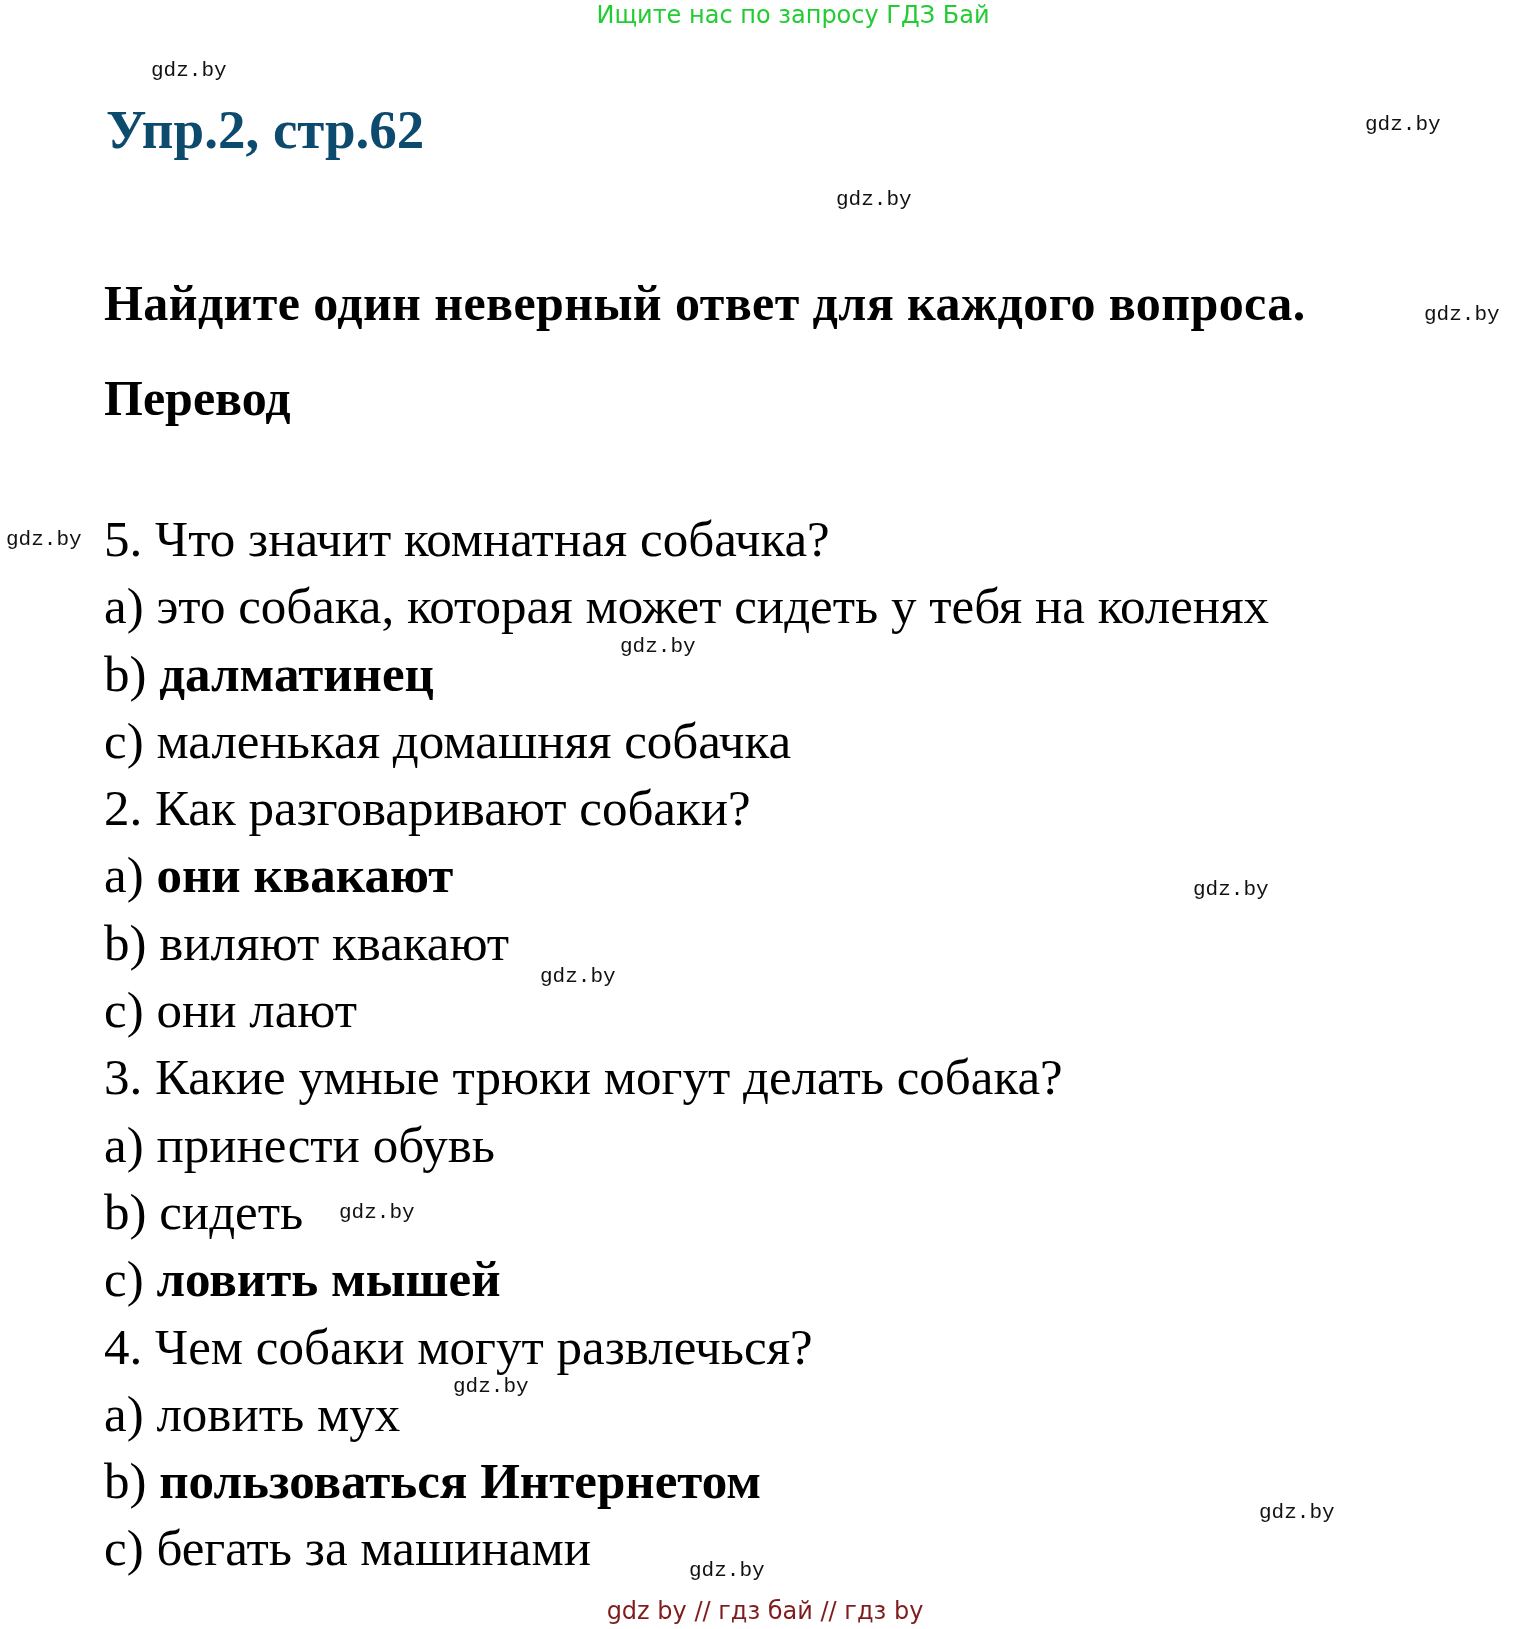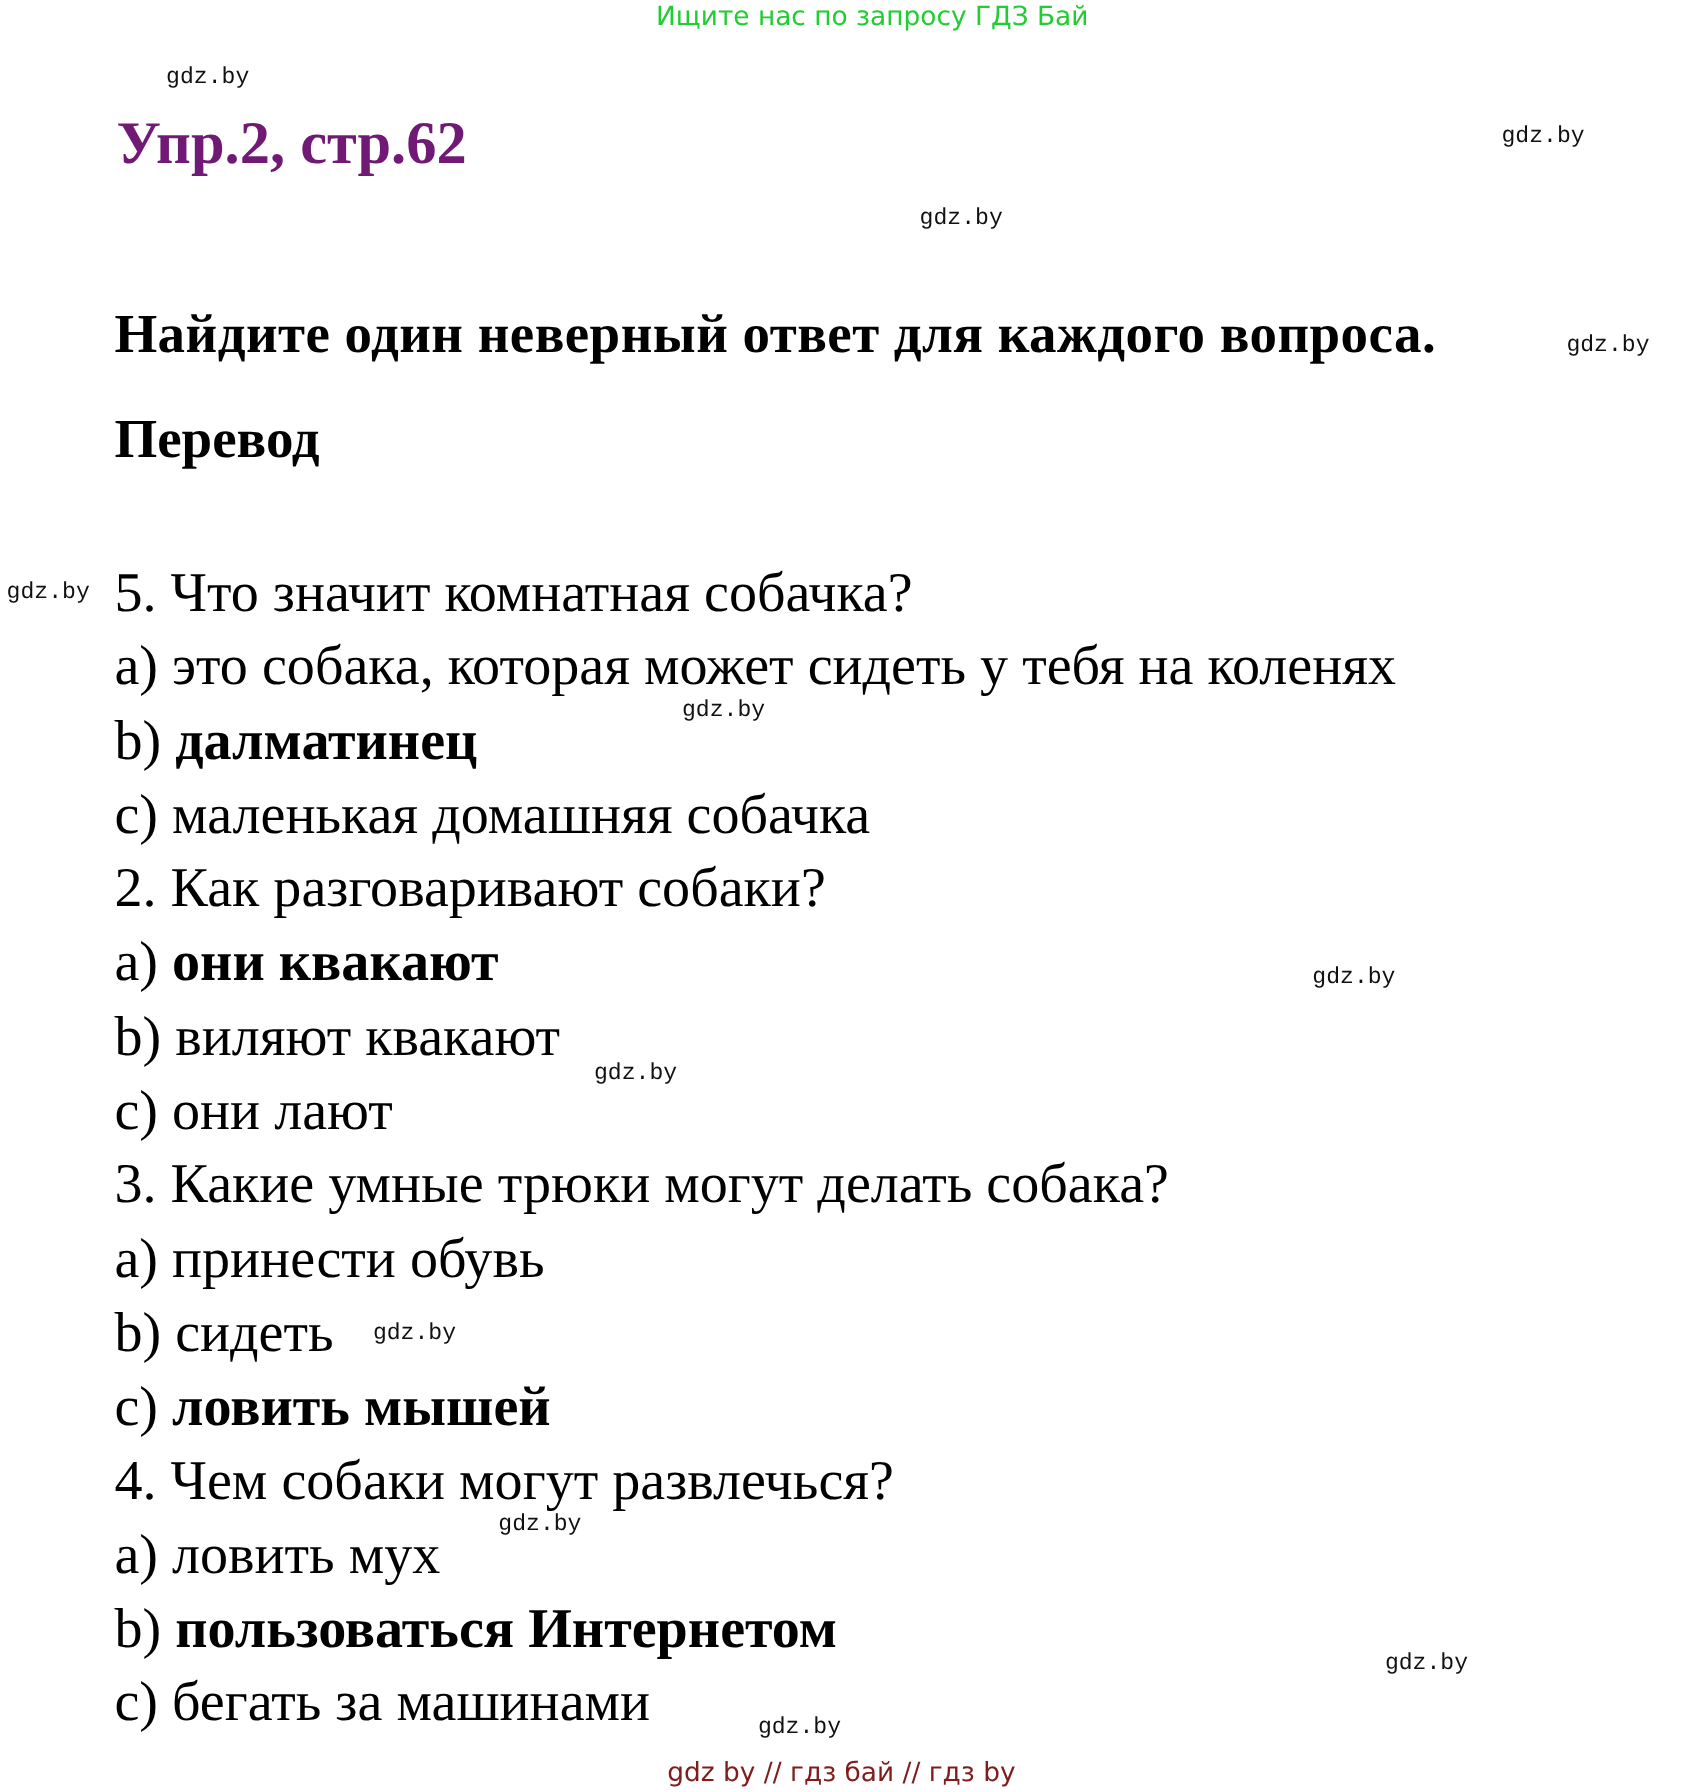--- a/index.html
+++ b/index.html
@@ -11,21 +11,21 @@
     .footer {
       position: absolute; top: 1596px; left: 0; width: 1530px; text-align: center;
       font-family: "DejaVu Sans", sans-serif; font-size: 24px; color: #7f1d1d; line-height: 30px;
     }
     .wm {
       position: absolute; font-family: Liberation Mono, monospace; font-size: 21px; color: #111;
       line-height: 30px;
     }
     .title {
       position: absolute; left: 106px; top: 98px;
-      font-family: "Liberation Serif", serif; font-weight: bold; font-size: 55px; color: #701a75; line-height: 64px;
+      font-family: "Liberation Serif", serif; font-weight: bold; font-size: 55px; color: #0c4a6e; line-height: 64px;
     }
     .task {
       position: absolute; left: 104px; top: 233px;
       font-family: "Liberation Serif", serif; font-weight: bold; font-size: 50px; color: #000; line-height: 60px;
       letter-spacing: 0.4px;
       margin-top: 40px;
     }
     .translation {
       position: absolute; left: 104px; top: 368px;
       font-family: "Liberation Serif", serif; font-weight: bold; font-size: 50px; color: #000; line-height: 60px;

